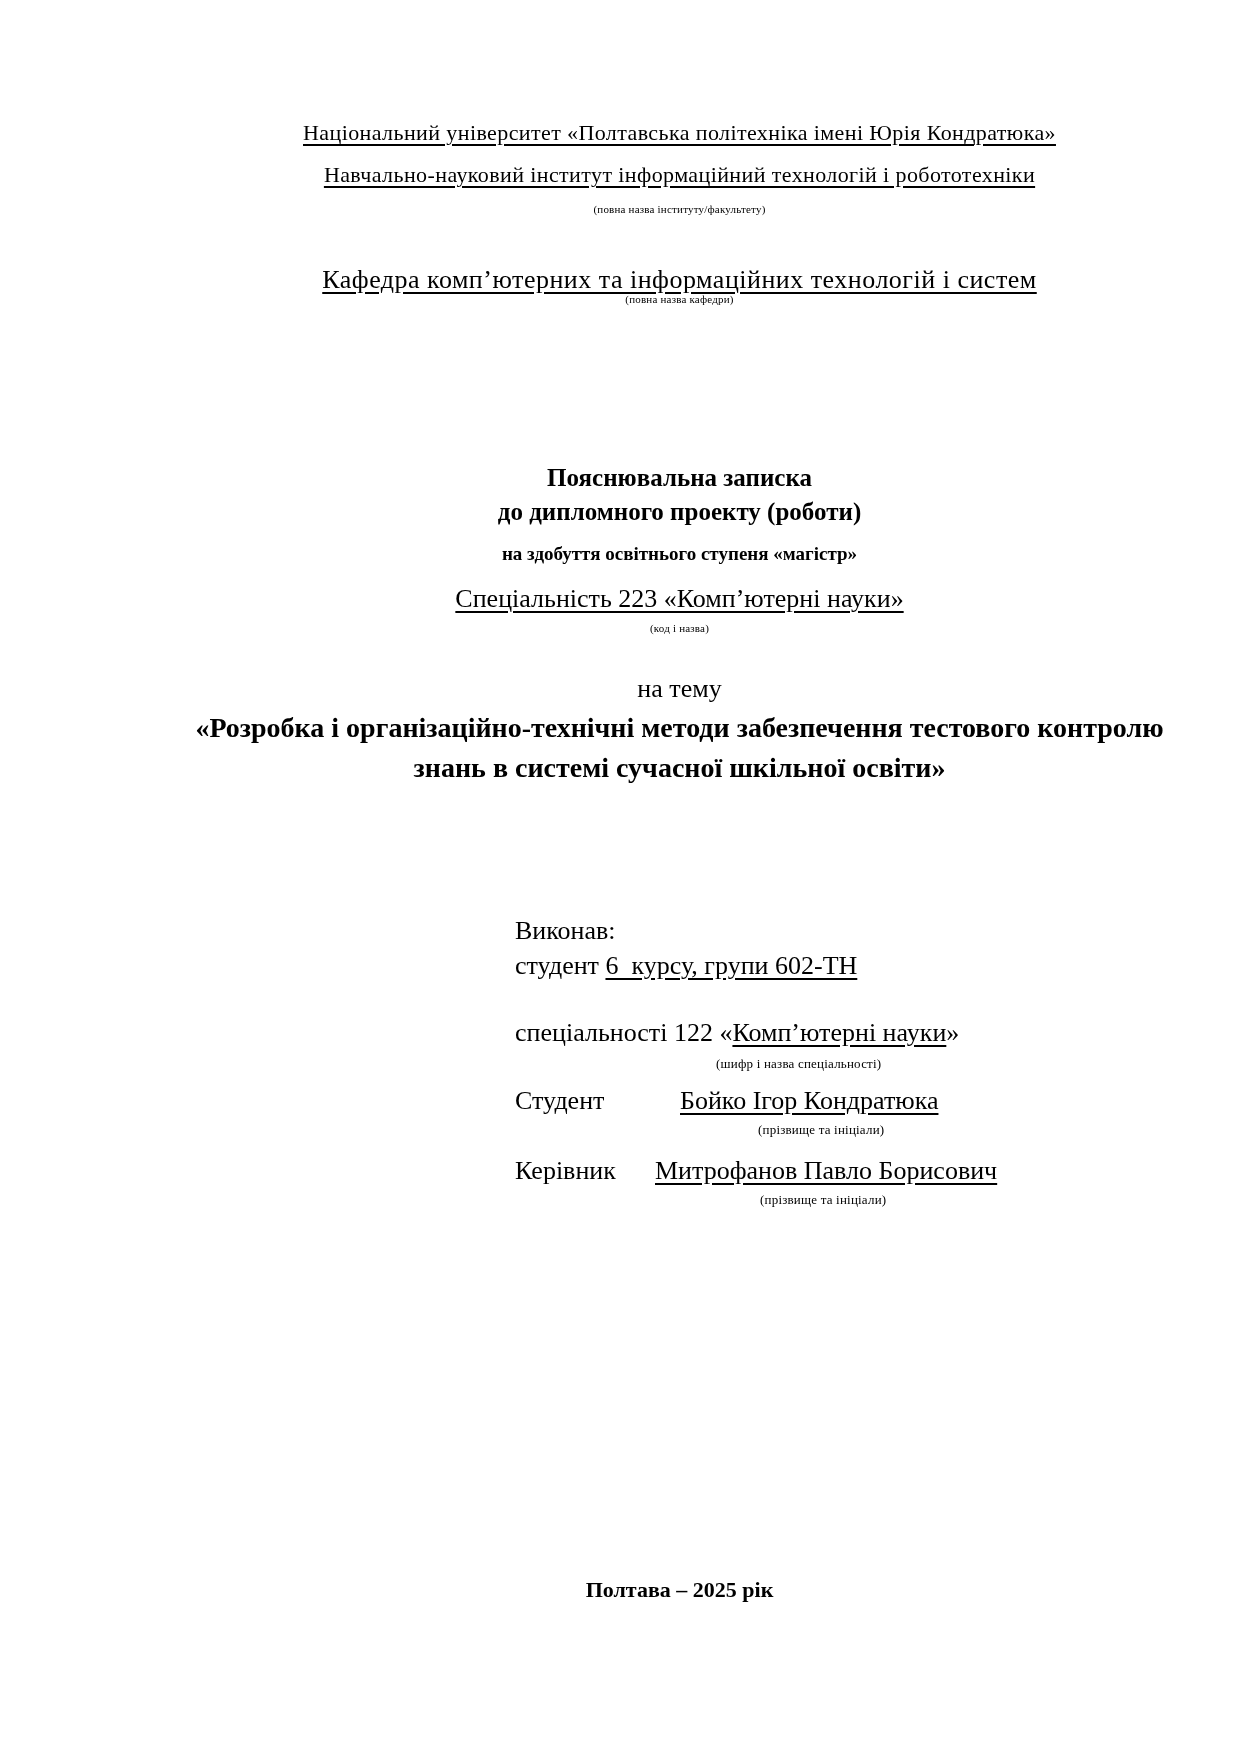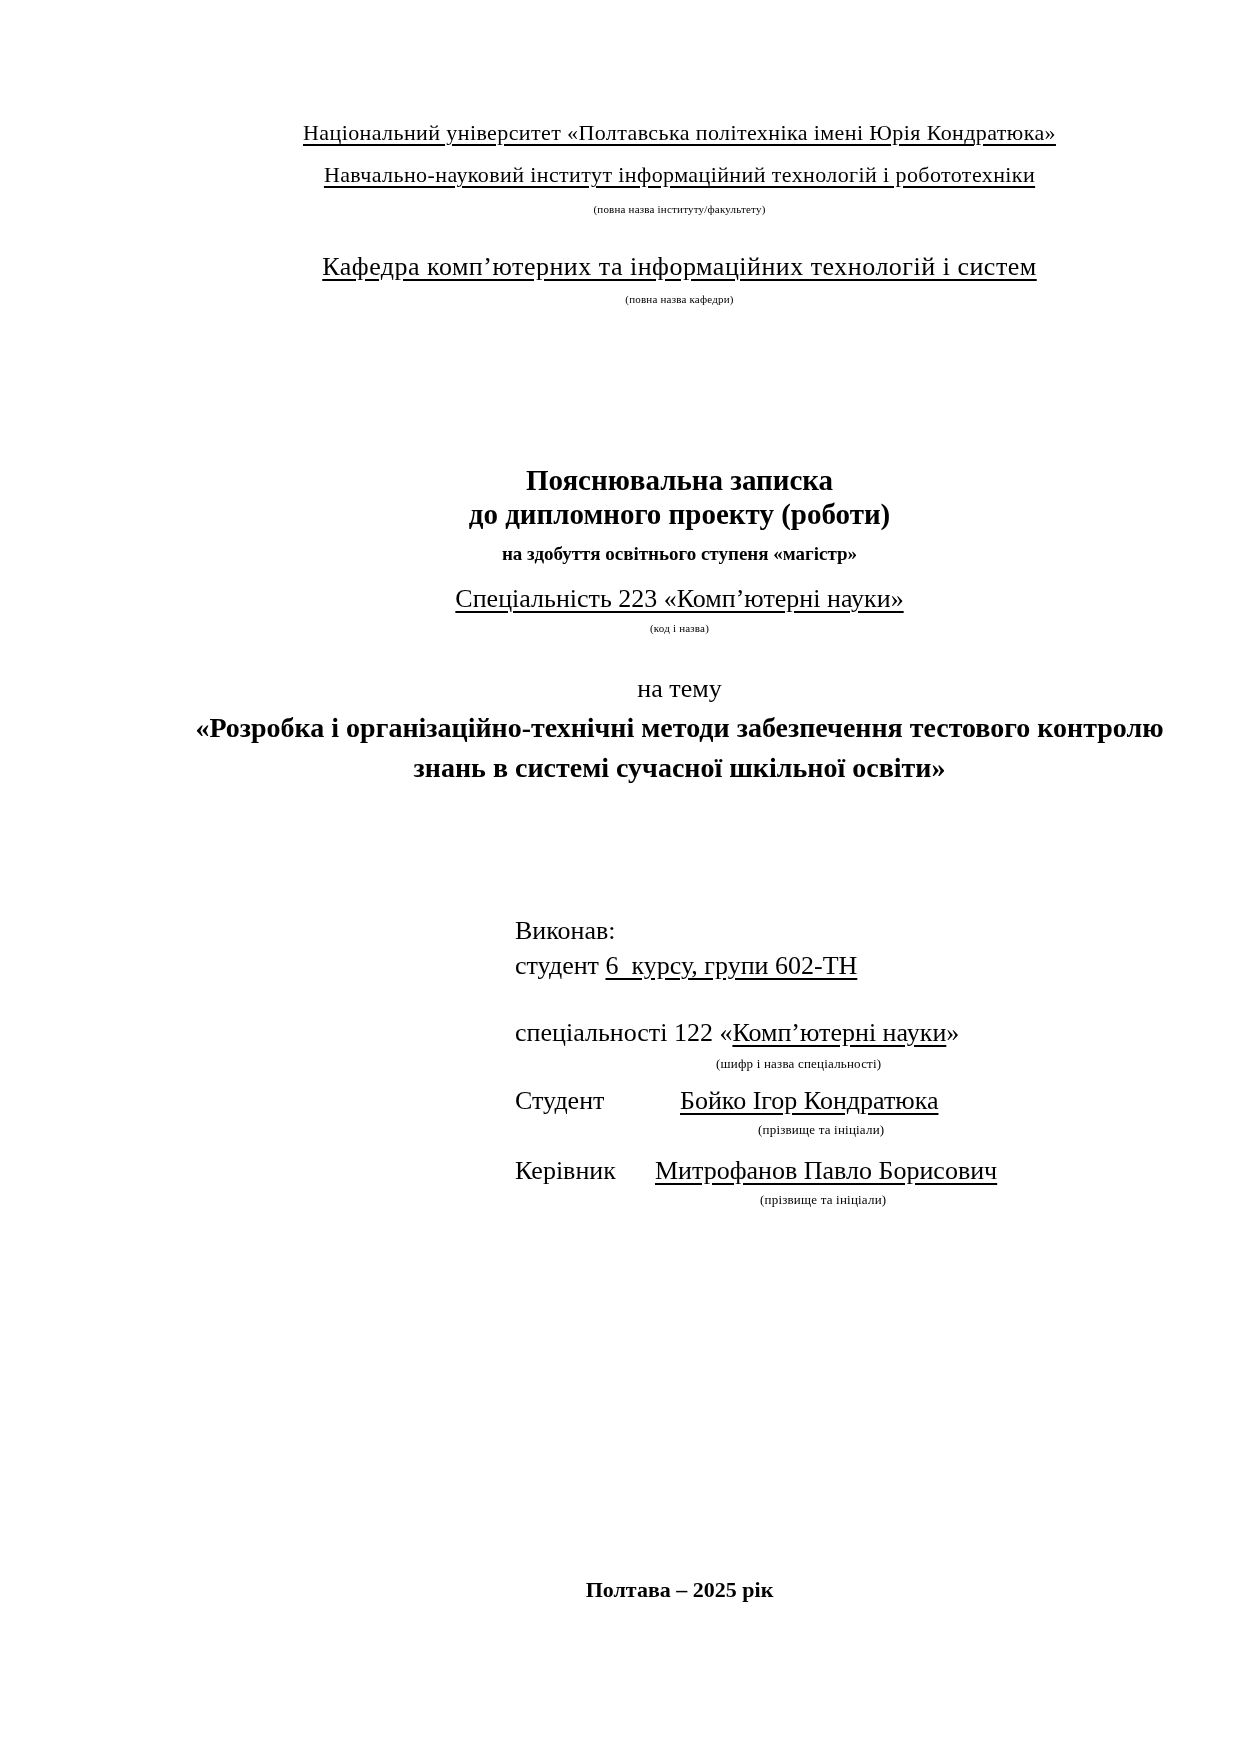--- a/index.html
+++ b/index.html
@@ -28,21 +28,21 @@
     white-space: normal;
   }
   .u {
     text-decoration: underline;
     text-underline-offset: 4px;
     text-decoration-thickness: 1.5px;
   }
   .sz-head   { font-size: 22px; letter-spacing: 0.4px; }
   .sz-kaf    { font-size: 26px; letter-spacing: 0.5px; }
   .sz-cap    { font-size: 11px; letter-spacing: 0.2px; }
-  .sz-title  { font-size: 29px; font-weight: bold; }
+  .sz-title  { font-size: 25px; font-weight: bold; }
   .sz-degree { font-size: 19px; font-weight: bold; }
   .sz-spec   { font-size: 26px; }
   .sz-topic  { font-size: 28px; font-weight: bold; line-height: 40px; }
   .sz-exec   { font-size: 26px; }
   .sz-city   { font-size: 22px; font-weight: bold; }
 
   .exec-line {
     position: absolute;
     left: 515px;
     white-space: nowrap;
@@ -68,21 +68,21 @@
 <body>
 
 <div class="page">
 
   <div class="c sz-head u" style="top:120px;">Національний університет «Полтавська політехніка імені Юрія Кондратюка»</div>
 
   <div class="c sz-head u" style="top:162px;">Навчально-науковий інститут інформаційний технологій і робототехніки</div>
 
   <div class="c sz-cap" style="top:203px;">(повна назва інституту/факультету)</div>
 
-  <div class="c sz-kaf u" style="top:252px;">Кафедра комп’ютерних та інформаційних технологій і систем</div>
+  <div class="c sz-kaf u" style="top:265px;">Кафедра комп’ютерних та інформаційних технологій і систем</div>
 
   <div class="c sz-cap" style="top:293px;">(повна назва кафедри)</div>
 
   <div class="c sz-title" style="top:464px;">Пояснювальна записка</div>
 
   <div class="c sz-title" style="top:498px;">до дипломного проекту (роботи)</div>
 
   <div class="c sz-degree" style="top:543px;">на здобуття освітнього ступеня «магістр»</div>
 
   <div class="c sz-spec u" style="top:584px;">Спеціальність 223 «Комп’ютерні науки»</div>

